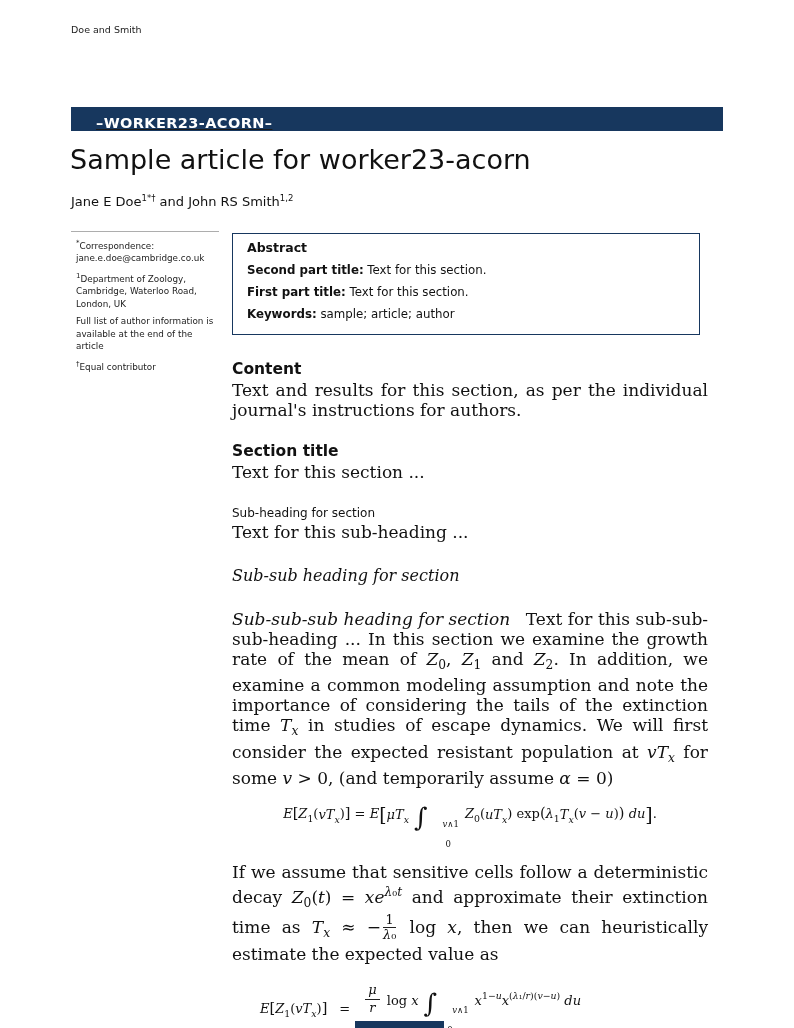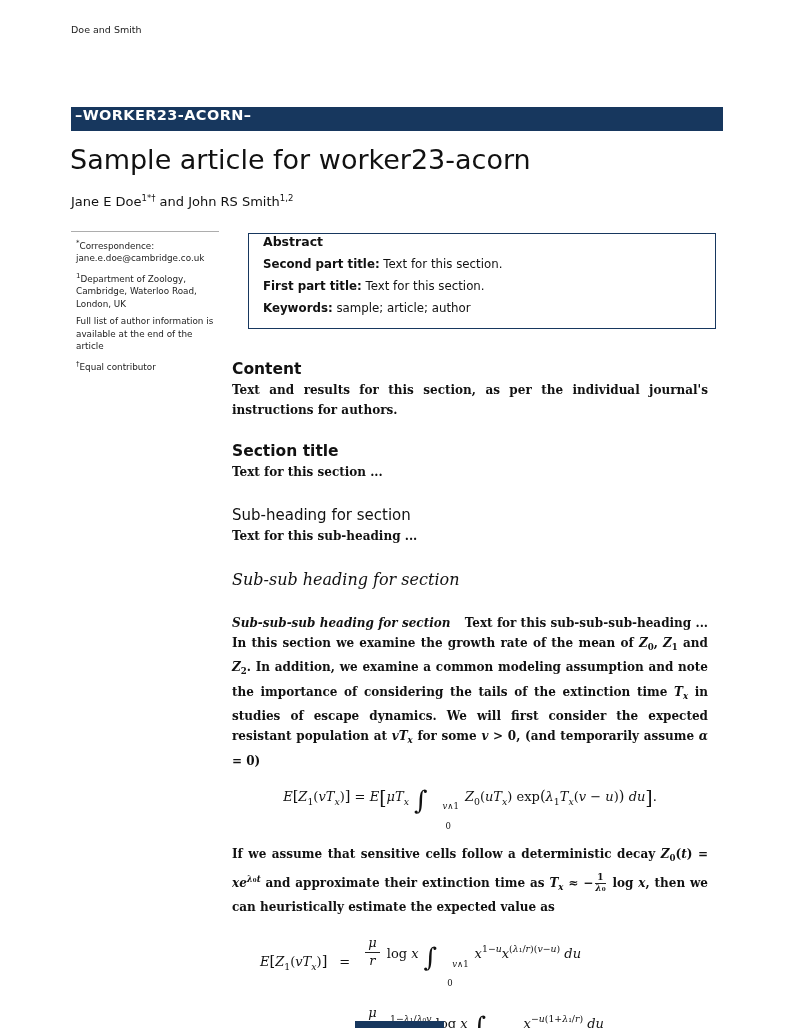--- a/index.html
+++ b/index.html
@@ -5,48 +5,48 @@
   html,body { margin:0; padding:0; }
   body {
     width:794px; height:1028px; position:relative; background:#ffffff;
     font-family:"DejaVu Sans", sans-serif; color:#1b1b1b; overflow:hidden;
   }
 
   #running-head { position:absolute; left:71px; top:24px; font-size:9.5px; color:#222; }
 
   #banner {
     position:absolute; left:71px; top:107px; width:652px; height:24px;
-    display:flex; align-items:flex-start; padding-left:4px; box-sizing:border-box;
+    display:flex; align-items:flex-end; padding-left:25px; box-sizing:border-box;text-decoration:underline;
   }
   #banner span { color:#fff; font-weight:bold; font-size:14.5px; letter-spacing:0.4px; }
 
   #title { position:absolute; left:70px; top:144px; margin:0; font-size:27px; font-weight:500; color:#111; }
   #authors { position:absolute; left:71px; top:193px; font-size:13px; color:#111; }
   #authors sup { font-size:8.5px; }
 
   #sidebar { position:absolute; left:71px; top:231px; width:148px; font-size:8.8px; line-height:12.5px; color:#222; }
   #sidebar .rule { border-top:1px solid #adadad; margin-bottom:5px; }
   #sidebar sup { font-size:7px; }
   .side-item { margin:5px; }
 
   #abstract-box {
-    position:absolute; left:248px; top:233px; width:468px; box-sizing:border-box;
-    border:1.6px solid #17375e; padding:0 14px 13px; background:#fff;
+    position:absolute; left:232px; top:233px; width:468px; box-sizing:border-box;
+    border:1.6px solid #17375e; padding:6px 14px 13px; background:#fff;
   }
   .abstract-title { font-weight:bold; font-size:12.5px; color:#111; }
   .abstract-row { font-size:11.8px; margin-top:8px; color:#111; }
   .abstract-row b { font-weight:bold; }
 
   #main { position:absolute; left:232px; top:360px; width:476px; }
   .h1 { font-size:15.5px; font-weight:bold; margin:0 0 2px; color:#111; }
-  .h2 { font-size:15px; font-weight:normal; margin:24px 0 2px; color:#111; }
+  .h2 { font-size:12px; font-weight:normal; margin:24px 0 2px; color:#111; }
   .h3 { font-family:"DejaVu Serif", serif; font-style:italic; font-size:16px; margin:24px 0 2px; color:#111; }
   .body-text {
-    font-family:"DejaVu Serif", serif; font-size:12px; line-height:20px;
-    text-align:justify; margin:0; color:#111;font-weight:bold;
+    font-family:"DejaVu Serif", serif; font-size:17px; line-height:20px;
+    text-align:justify; margin:0; color:#111;
   }
   .mt22 { margin-top:22px; }
   .mt26 { margin-top:24px; }
   .runin-head { font-family:"DejaVu Serif", serif; font-style:italic; margin-right:10px; }
 
   
   .eq, .eq-table { font-family:"DejaVu Serif", serif; font-size:13px; color:#111; }
   .eq { text-align:center; margin:16px 0 14px; }
   sup { font-size:0.72em; }
   sub { font-size:0.72em; }

